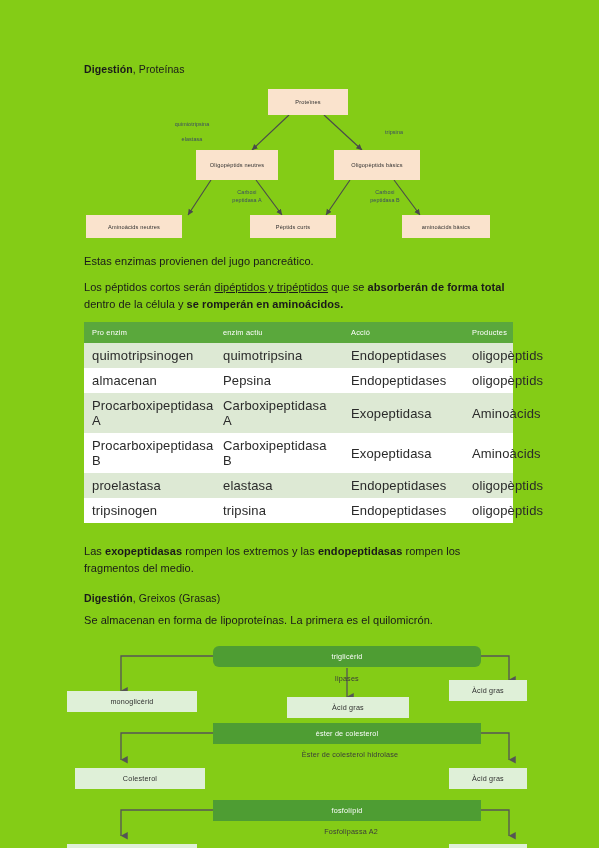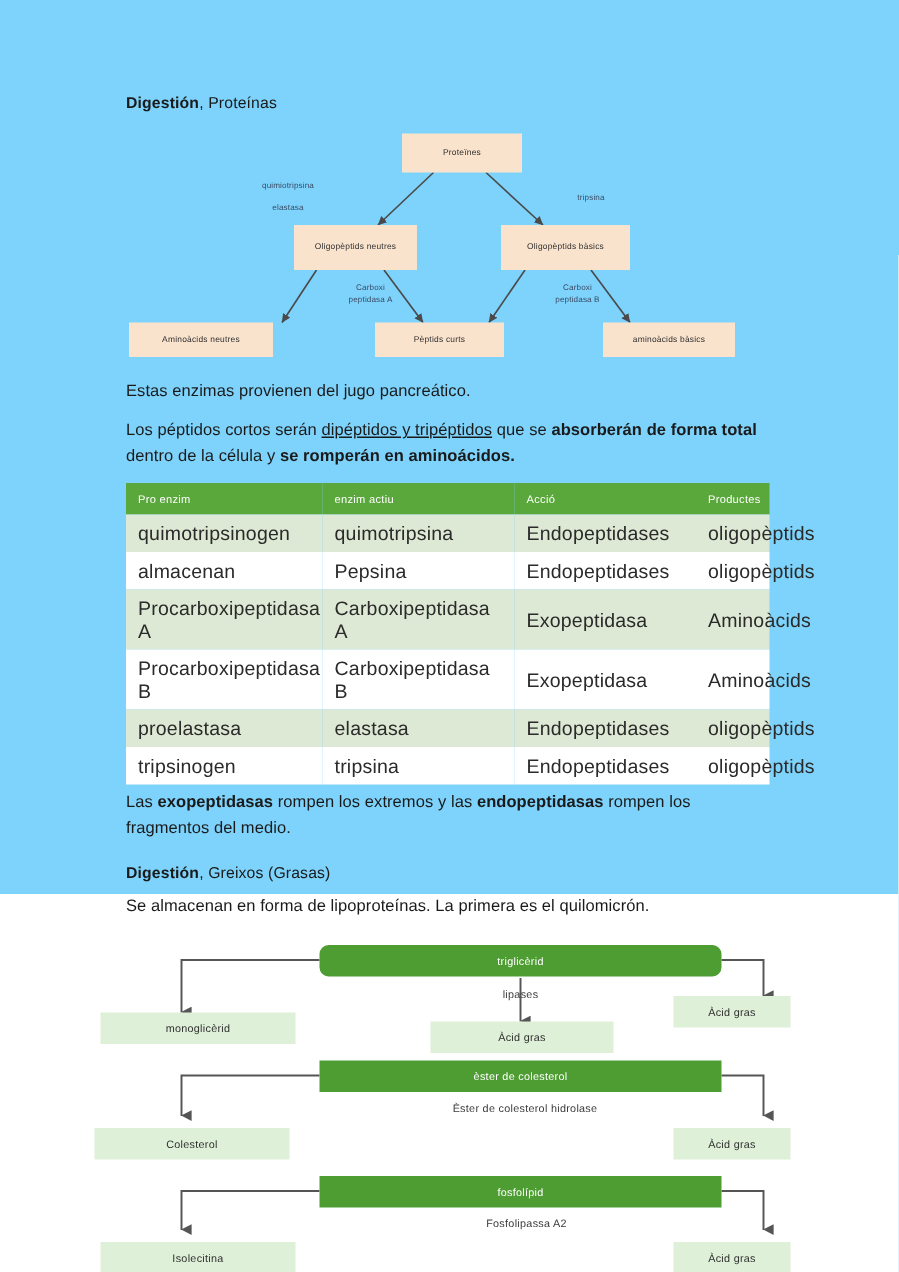--- a/index.html
+++ b/index.html
@@ -12,22 +12,22 @@
     height: 848px;
     font-family: "Liberation Sans", sans-serif;
     color: #1a1a1a;
     overflow: hidden;
     position: relative;
   }
   .page {
     position: absolute;
     left: 0; top: 0;
     width: 599px;
-    height: 596px;
-    background: #7dd3fc;
+    height: 848px;
+    background: #84cc16;
   }
   .content {
     position: absolute;
     left: 84px;
     top: 62px;
     width: 432px;
   }
 
   
   h2.heading {
@@ -79,21 +79,21 @@
   .diagram1 svg, .diagram2 svg {
     position: absolute;
     left: 0; top: 0;
     overflow: visible;
   }
 
   
   table.enzymes {
     border-collapse: collapse;
     width: 429px;
-    margin: 6px 0 4px 0;
+    margin: 6px 0 20px 0;
     table-layout: fixed;
   }
   table.enzymes th {
     background: #5aa83c;
     color: #ffffff;
     font-size: 7.4px;
     font-weight: normal;
     text-align: left;
     padding: 6px 8px;
     letter-spacing: .2px;
@@ -287,21 +287,21 @@
       </svg>
 
       <div class="gbox" style="left:152px; top:8px; width:268px; height:21px;border-radius:6px;">triglicèrid</div>
       <div class="enzlabel2" style="left:226px; top:36px; width:120px;">lipases</div>
       <div class="lbox" style="left:6px; top:53px; width:130px; height:21px;">monoglicèrid</div>
       <div class="lbox" style="left:226px; top:59px; width:122px; height:21px;">Àcid gras</div>
       <div class="lbox" style="left:388px; top:42px; width:78px; height:21px;">Àcid gras</div>
 
       <div class="gbox" style="left:152px; top:85px; width:268px; height:21px;">èster de colesterol</div>
       <div class="enzlabel2" style="left:174px; top:112px; width:230px;">Èster de colesterol hidrolase</div>
-      <div class="lbox" style="left:2px; top:130px; width:130px; height:21px;">Colesterol</div>
+      <div class="lbox" style="left:14px; top:130px; width:130px; height:21px;">Colesterol</div>
       <div class="lbox" style="left:388px; top:130px; width:78px; height:21px;">Àcid gras</div>
 
       <div class="gbox" style="left:152px; top:162px; width:268px; height:21px;">fosfolípid</div>
       <div class="enzlabel2" style="left:200px; top:189px; width:180px;">Fosfolipassa A2</div>
       <div class="lbox" style="left:6px; top:206px; width:130px; height:21px;">Isolecitina</div>
       <div class="lbox" style="left:388px; top:206px; width:78px; height:21px;">Àcid gras</div>
     </div>
 
   </div>
 </div>

